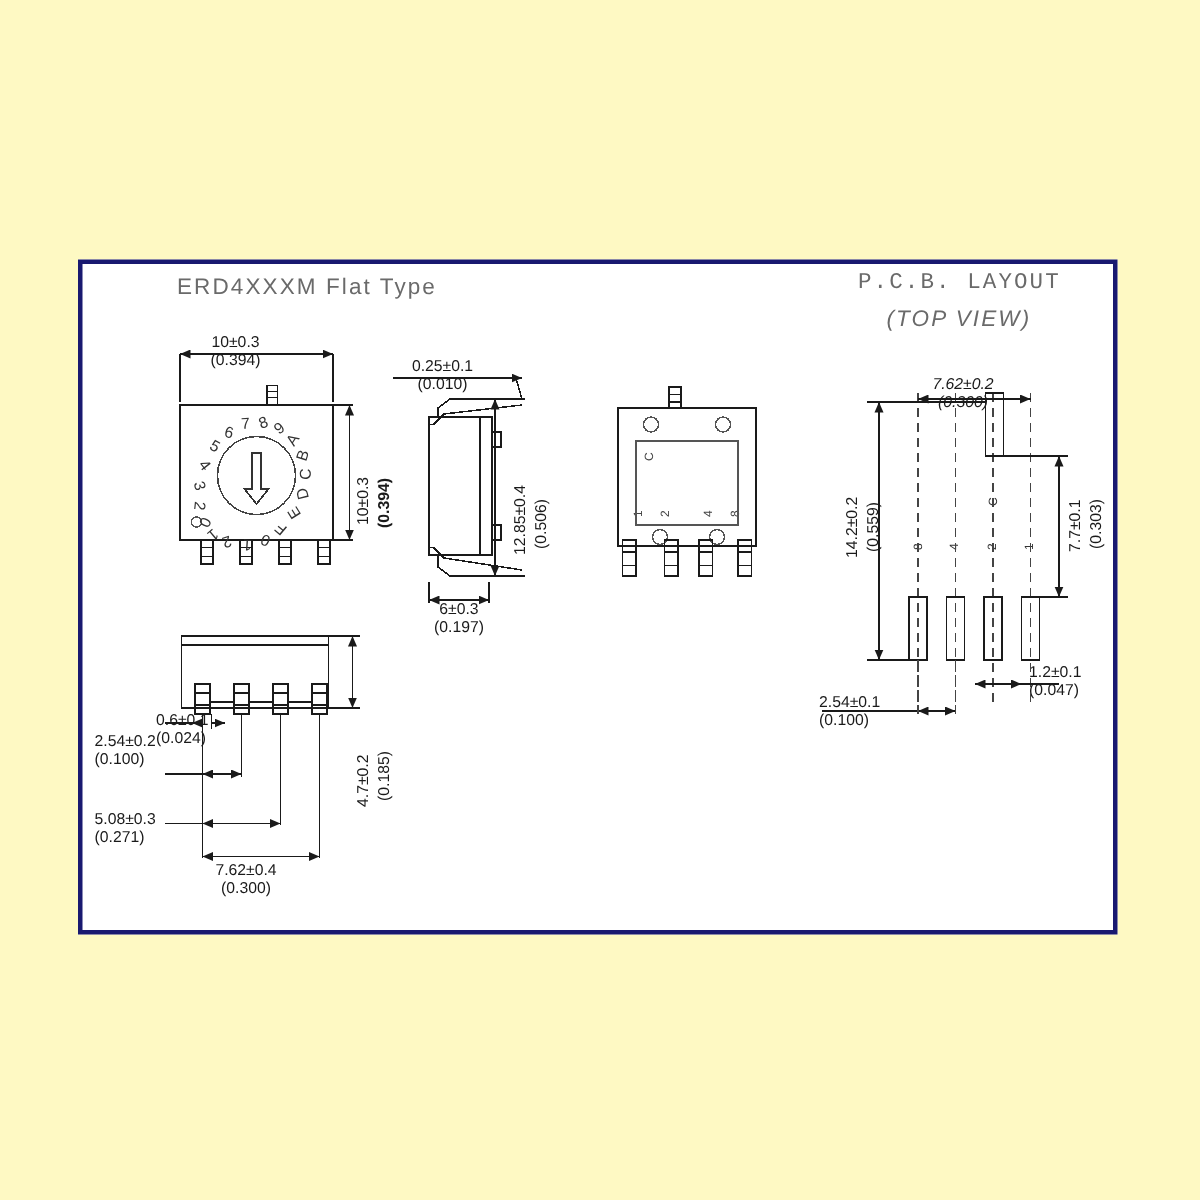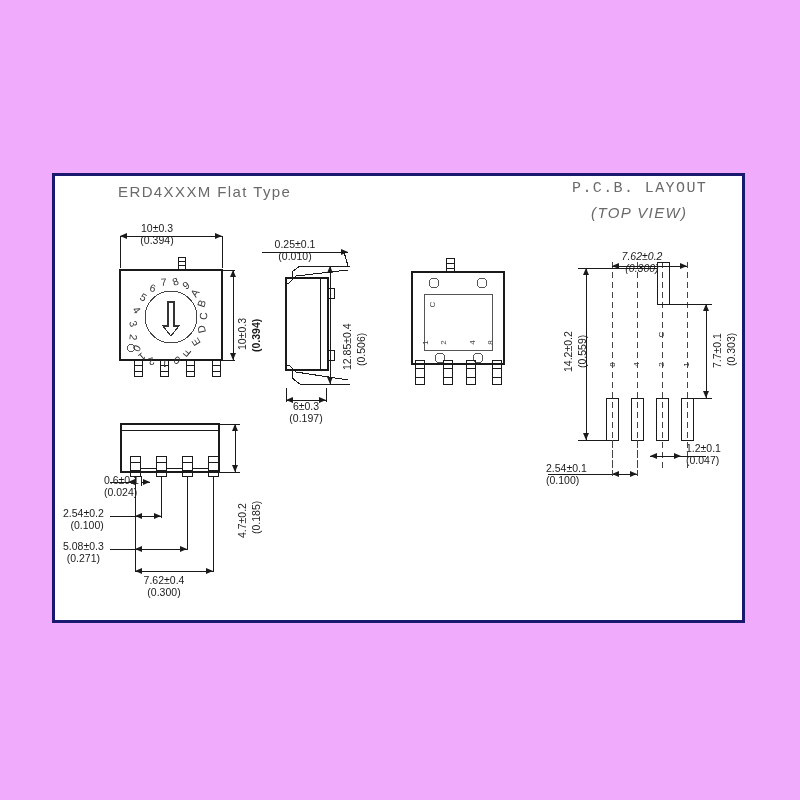--- a/index.html
+++ b/index.html
@@ -10,21 +10,21 @@
     height: 800px;
     overflow: hidden;
   }
   body {
     font-family: "Liberation Sans", sans-serif;
   }
   #sheet {
     position: relative;
     width: 800px;
     height: 800px;
-    background: #f0abfc;
+    background: #fef9c3;
   }
   #frame {
     position: absolute;
     left: 52px;
     top: 173px;
     width: 693px;
     height: 450px;
     border: 3px solid #191970;
     box-sizing: border-box;
     background: #ffffff;
@@ -121,26 +121,26 @@
   <div class="piclabel" style="left:423px; top:338px;">1</div>
   <div class="piclabel" style="left:441px; top:338px;">2</div>
   <div class="piclabel" style="left:470px; top:338px;">4</div>
   <div class="piclabel" style="left:488px; top:338px;">8</div>
 
   <div class="dim" style="left:68px; top:474px;margin-left:36px;">
     <span class="num">0.6±0.1</span>
     <span class="num">(0.024)</span>
   </div>
 
-  <div class="dim" style="left:63px; top:507px;text-align:right;">
+  <div class="dim" style="left:63px; top:488px;">
     <span class="num">2.54±0.2</span>
     <span class="num">(0.100)</span>
   </div>
 
-  <div class="dim" style="left:63px; top:540px;text-align:center;">
+  <div class="dim" style="left:63px; top:540px;">
     <span class="num">5.08±0.3</span>
     <span class="num">(0.271)</span>
   </div>
 
   <div class="dim center" style="left:126px; top:574px; width:76px;">
     <span class="num">7.62±0.4</span>
     <span class="num">(0.300)</span>
   </div>
 
   <div class="dim rot90" style="left:236px; top:538px;">

